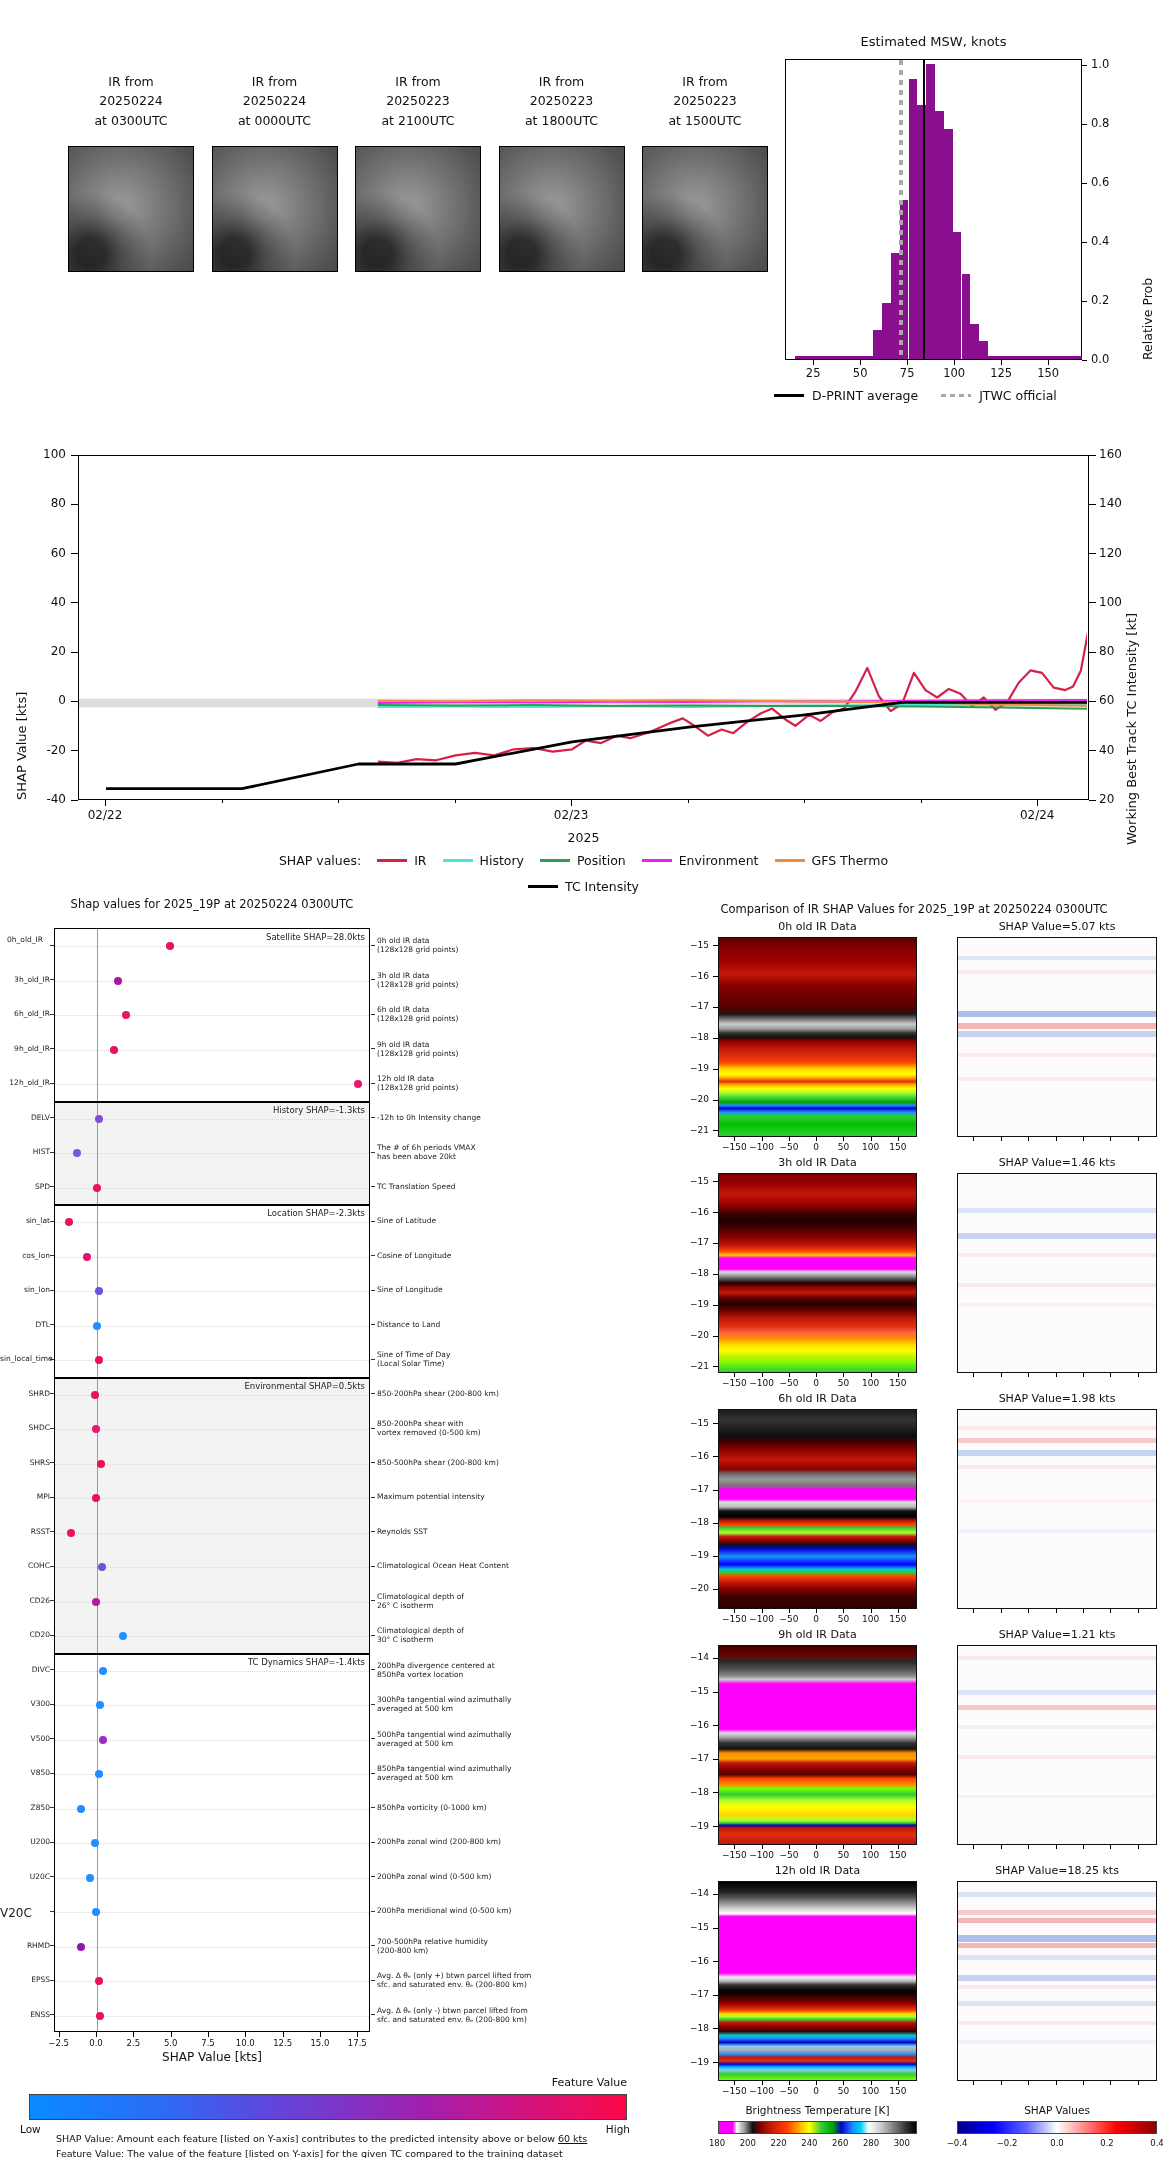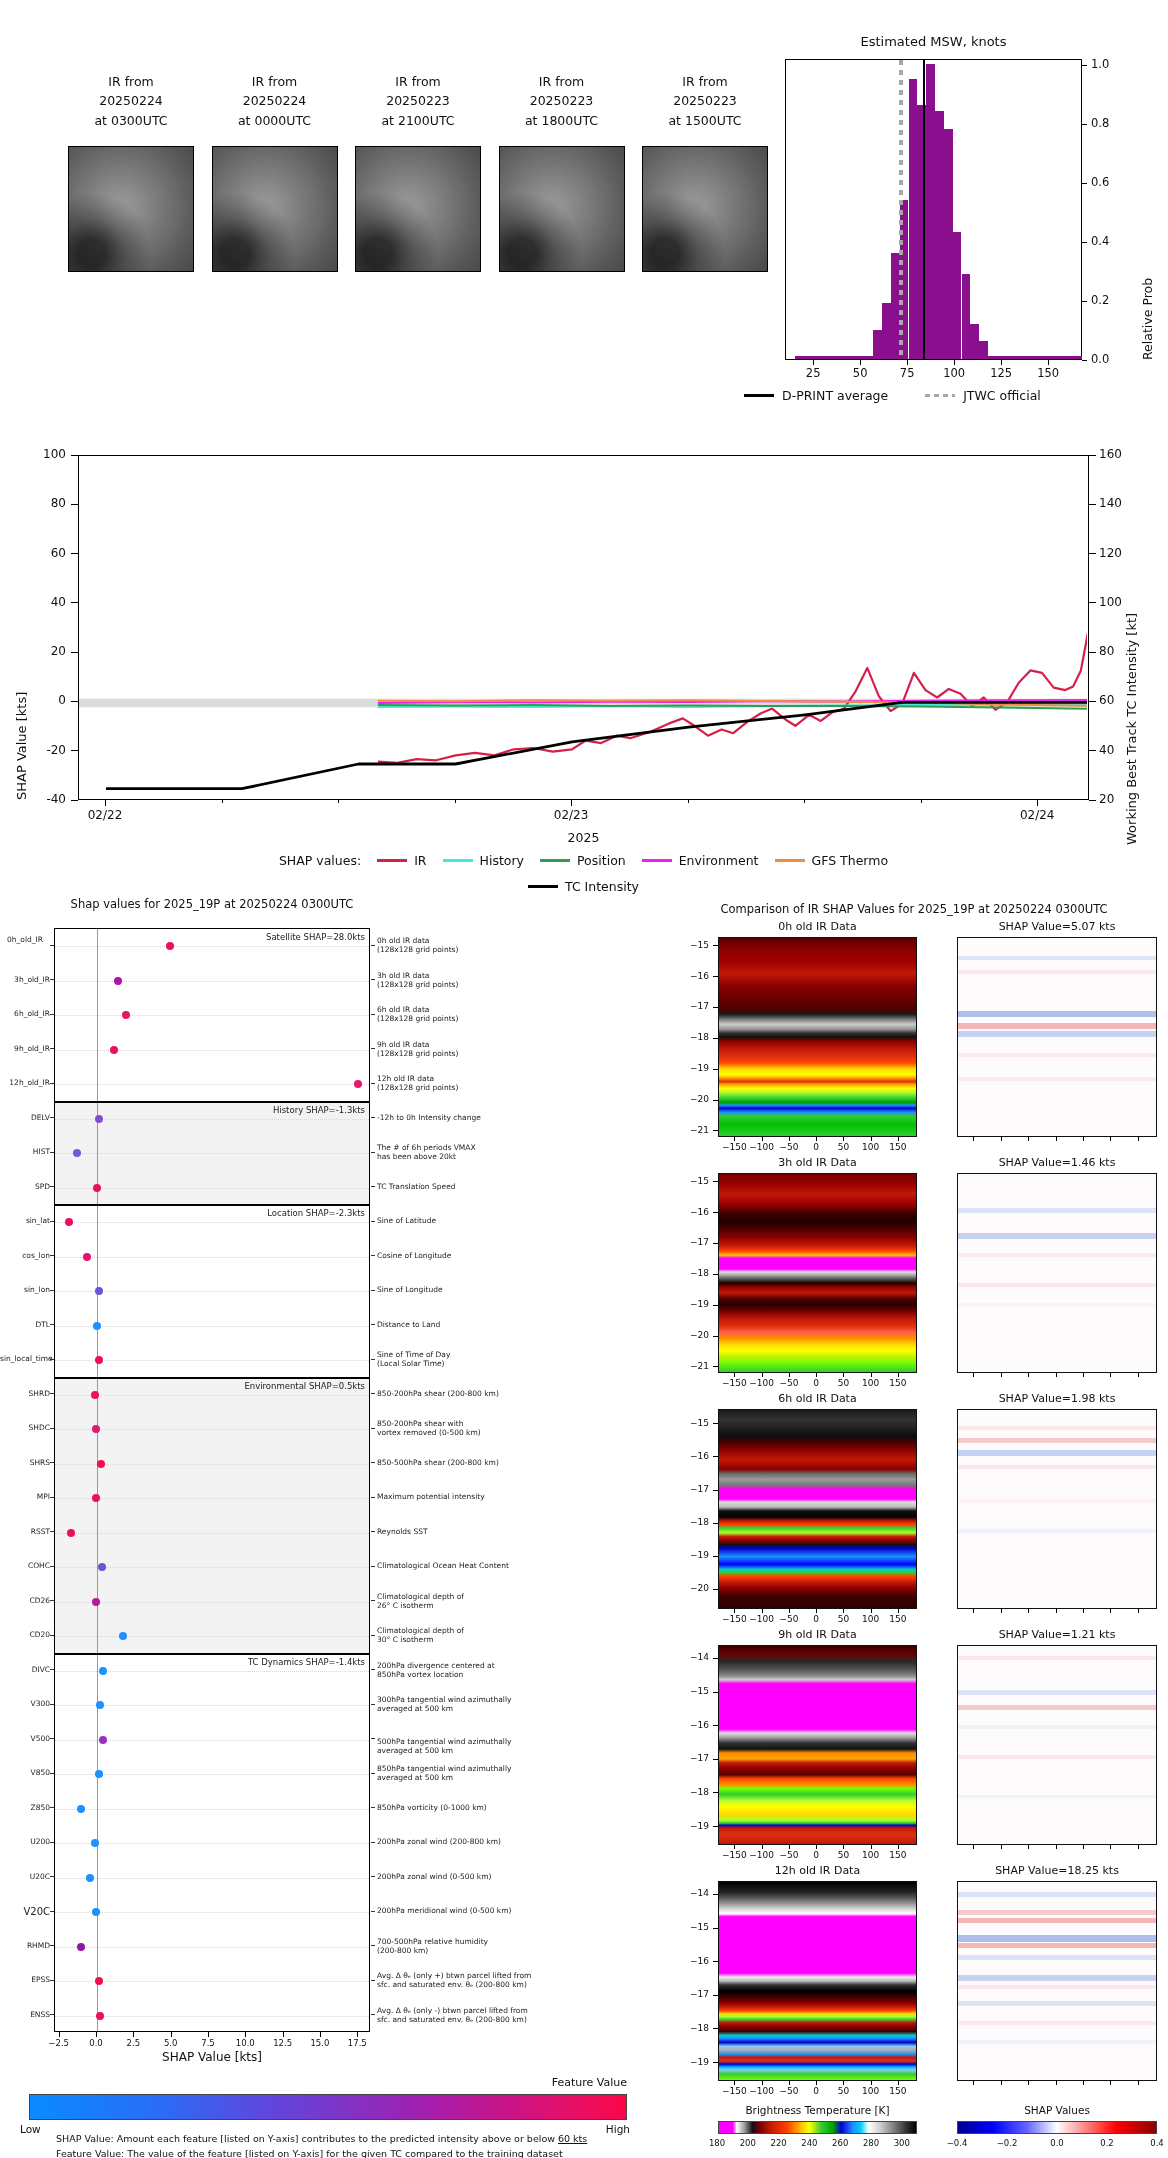--- a/index.html
+++ b/index.html
@@ -118,21 +118,21 @@
       <div style="position: absolute; left: 1082px; top: 241.5px; width: 5px; height: 1px; background: rgb(0, 0, 0);"></div>
       <div style="position: absolute; left: 1091px; top: 234px; font-size: 11.5px;">0.4</div>
       <div style="position: absolute; left: 1082px; top: 182.5px; width: 5px; height: 1px; background: rgb(0, 0, 0);"></div>
       <div style="position: absolute; left: 1091px; top: 175px; font-size: 11.5px;">0.6</div>
       <div style="position: absolute; left: 1082px; top: 123.5px; width: 5px; height: 1px; background: rgb(0, 0, 0);"></div>
       <div style="position: absolute; left: 1091px; top: 116px; font-size: 11.5px;">0.8</div>
       <div style="position: absolute; left: 1082px; top: 64.5px; width: 5px; height: 1px; background: rgb(0, 0, 0);"></div>
       <div style="position: absolute; left: 1091px; top: 57px; font-size: 11.5px;">1.0</div>
     </div>
   <div class="hist-ylabel">Relative Prob</div>
-  <div id="hist-legend" class="abs" style="left:744px;top:388px;display:flex;gap:37px;font-size:12.5px;align-items:center;">
+  <div id="hist-legend" class="abs" style="left:774px;top:388px;display:flex;gap:23px;font-size:12.5px;align-items:center;">
       <div style="display: flex; align-items: center; gap: 8px;">
         <div style="width: 30px; height: 3.5px; background: rgb(0, 0, 0);"></div>
         <div>D-PRINT average</div>
       </div>
       <div style="display: flex; align-items: center; gap: 8px;">
         <div style="width: 30px; height: 3.5px; background: repeating-linear-gradient(90deg, rgb(168, 168, 168) 0px, rgb(168, 168, 168) 5px, transparent 5px, transparent 9px);"></div>
         <div>JTWC official</div>
       </div>
     </div>
 
@@ -353,21 +353,21 @@
       <div style="position: absolute; right: 0px; top: 805.8px; width: 50px; text-align: right; font-size: 7.5px; color: rgb(34, 34, 34);">V500</div>
       <div style="position: absolute; right: -4px; top: 810.3px; width: 4px; height: 1px; background: rgb(51, 51, 51);"></div>
       <div style="position: absolute; right: 0px; top: 840.3px; width: 50px; text-align: right; font-size: 7.5px; color: rgb(34, 34, 34);">V850</div>
       <div style="position: absolute; right: -4px; top: 844.8px; width: 4px; height: 1px; background: rgb(51, 51, 51);"></div>
       <div style="position: absolute; right: 0px; top: 874.8px; width: 50px; text-align: right; font-size: 7.5px; color: rgb(34, 34, 34);">Z850</div>
       <div style="position: absolute; right: -4px; top: 879.3px; width: 4px; height: 1px; background: rgb(51, 51, 51);"></div>
       <div style="position: absolute; right: 0px; top: 909.3px; width: 50px; text-align: right; font-size: 7.5px; color: rgb(34, 34, 34);">U200</div>
       <div style="position: absolute; right: -4px; top: 913.8px; width: 4px; height: 1px; background: rgb(51, 51, 51);"></div>
       <div style="position: absolute; right: 0px; top: 943.8px; width: 50px; text-align: right; font-size: 7.5px; color: rgb(34, 34, 34);">U20C</div>
       <div style="position: absolute; right: -4px; top: 948.3px; width: 4px; height: 1px; background: rgb(51, 51, 51);"></div>
-      <div style="position: absolute; right: 0px; top: 978.3px; width: 50px; text-align: right; font-size: 10px; color: rgb(34, 34, 34);">V20C</div>
+      <div style="position: absolute; right: 0px; top: 978.3px; width: 50px; text-align: left; font-size: 12px; color: rgb(34, 34, 34);">V20C</div>
       <div style="position: absolute; right: -4px; top: 982.8px; width: 4px; height: 1px; background: rgb(51, 51, 51);"></div>
       <div style="position: absolute; right: 0px; top: 1012.8px; width: 50px; text-align: right; font-size: 7.5px; color: rgb(34, 34, 34);">RHMD</div>
       <div style="position: absolute; right: -4px; top: 1017.3px; width: 4px; height: 1px; background: rgb(51, 51, 51);"></div>
       <div style="position: absolute; right: 0px; top: 1047.3px; width: 50px; text-align: right; font-size: 7.5px; color: rgb(34, 34, 34);">EPSS</div>
       <div style="position: absolute; right: -4px; top: 1051.8px; width: 4px; height: 1px; background: rgb(51, 51, 51);"></div>
       <div style="position: absolute; right: 0px; top: 1081.8px; width: 50px; text-align: right; font-size: 7.5px; color: rgb(34, 34, 34);">ENSS</div>
       <div style="position: absolute; right: -4px; top: 1086.3px; width: 4px; height: 1px; background: rgb(51, 51, 51);"></div>
     </div>
   <div id="dot-annos" class="abs" style="left:377px;top:928px;width:255px;height:1104px;">
       <div style="position: absolute; left: 0px; top: 8.3px; font-size: 7.5px; line-height: 1.2; color: rgb(34, 34, 34);">
@@ -467,21 +467,21 @@
       <div style="position: absolute; left: 0px; top: 732.8px; font-size: 7.5px; line-height: 1.2; color: rgb(34, 34, 34);">
         <div>200hPa divergence centered at</div>
         <div>850hPa vortex location</div>
       </div>
       <div style="position: absolute; left: -6px; top: 741.3px; width: 4px; height: 1px; background: rgb(51, 51, 51);"></div>
       <div style="position: absolute; left: 0px; top: 767.3px; font-size: 7.5px; line-height: 1.2; color: rgb(34, 34, 34);">
         <div>300hPa tangential wind azimuthally</div>
         <div>averaged at 500 km</div>
       </div>
       <div style="position: absolute; left: -6px; top: 775.8px; width: 4px; height: 1px; background: rgb(51, 51, 51);"></div>
-      <div style="position: absolute; left: 0px; top: 801.8px; font-size: 7.5px; line-height: 1.2; color: rgb(34, 34, 34); margin-top: 7px;">
+      <div style="position: absolute; left: 0px; top: 801.8px; font-size: 7.5px; line-height: 1.2; color: rgb(34, 34, 34);">
         <div>500hPa tangential wind azimuthally</div>
         <div>averaged at 500 km</div>
       </div>
       <div style="position: absolute; left: -6px; top: 810.3px; width: 4px; height: 1px; background: rgb(51, 51, 51);"></div>
       <div style="position: absolute; left: 0px; top: 836.3px; font-size: 7.5px; line-height: 1.2; color: rgb(34, 34, 34);">
         <div>850hPa tangential wind azimuthally</div>
         <div>averaged at 500 km</div>
       </div>
       <div style="position: absolute; left: -6px; top: 844.8px; width: 4px; height: 1px; background: rgb(51, 51, 51);"></div>
       <div style="position: absolute; left: 0px; top: 874.8px; font-size: 7.5px; line-height: 1.2; color: rgb(34, 34, 34);">

